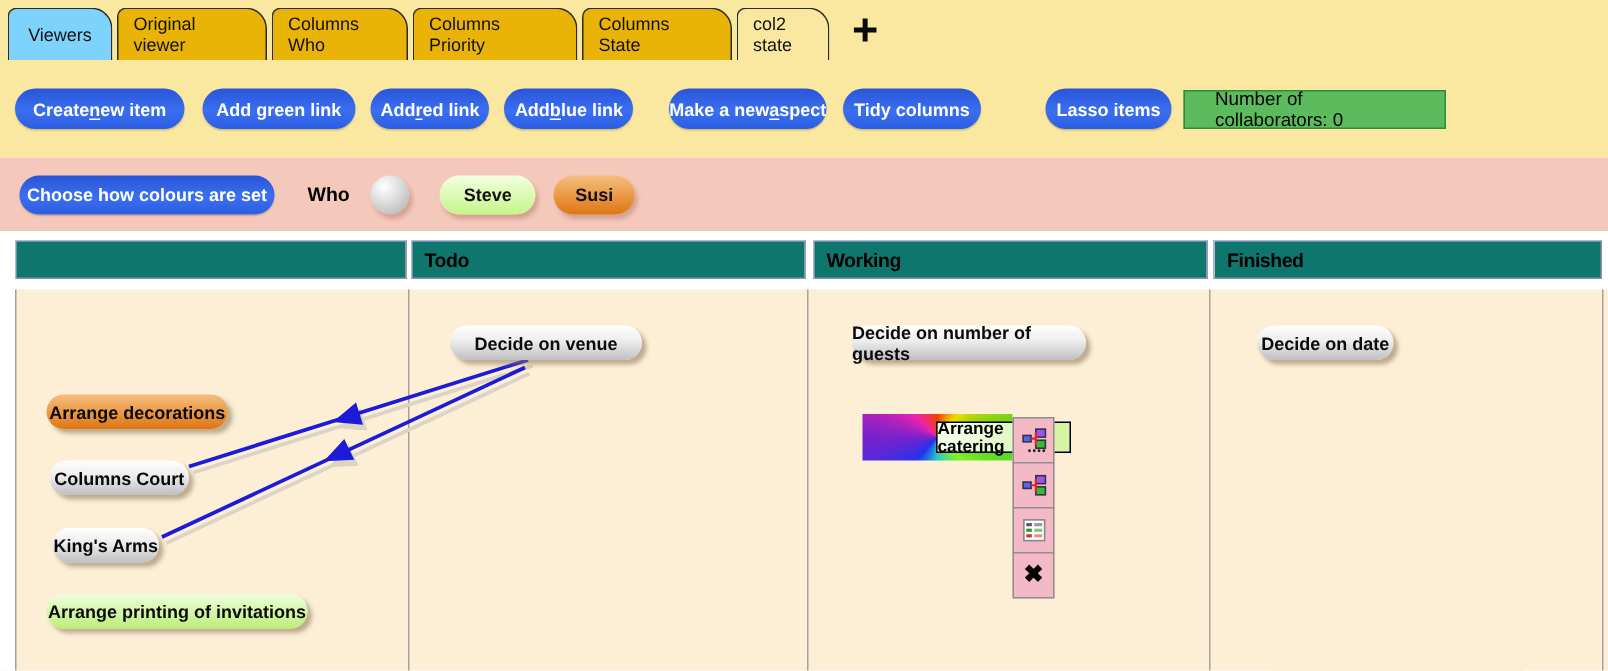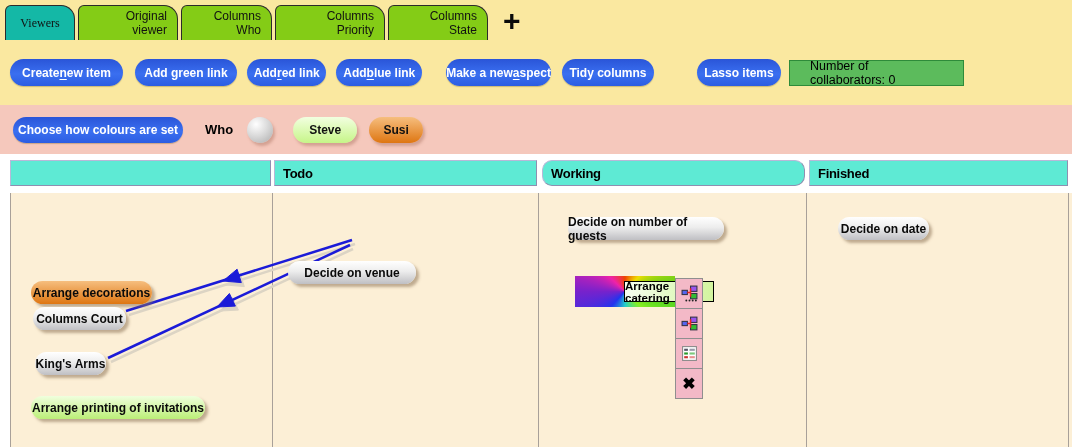--- a/index.html
+++ b/index.html
@@ -7,22 +7,22 @@
   body { font-family: "Liberation Sans", sans-serif; background:#ffffff; position:relative; overflow:hidden; }
 
   .app { position:absolute; inset:0; width:1072px; height:447px; }
 
   
   .top-block { position:absolute; left:0; top:0; width:1072px; height:105px; background:#FAE8A0; }
   .tabbar { position:absolute; left:0; top:0; width:1072px; height:40px; display:flex; align-items:flex-end; padding-left:5px; }
   .tab { height:35px; display:flex; align-items:center; justify-content:center;
          border:1px solid #2b2b2b; border-bottom:none; border-radius:6px 14px 0 0;
          font-size:12px; color:#111; margin-right:3px; padding:0 10px; cursor:default; }
-  .tab.gray { background:#84cc16;text-align:right; }
-  .tab.white { background:#14b8a6;font-family:Liberation Serif, serif; }
+  .tab.gray { background:#eab308; }
+  .tab.white { background:#7dd3fc; }
   .tab.yellow { background:#FAE8A0; }
   .t-viewers{width:70px;} .t-ov{width:100px;} .t-cw{width:91px;} .t-cp{width:110px;} .t-cs{width:100px;} .t-c2{width:62px;}
   .add-tab { font-size:30px; font-weight:bold; color:#0a0a0a; margin-left:12px; line-height:34px; padding-bottom:2px; }
 
   .btnrow { position:absolute; left:0; top:40px; width:964px; height:65px; display:flex; align-items:center;justify-content:space-between; }
   .bluebtn { height:27px; border-radius:14px; border:none; color:#ffffff; font-size:12px; font-weight:600;
              display:flex; align-items:center; justify-content:center;
              background: linear-gradient(180deg,#2A55D8 0%, #3A6FF0 55%, #2C5DE2 100%);
              box-shadow: 0 1px 1px rgba(120,100,40,.35); font-family:"Liberation Sans",sans-serif; }
   .mn { text-decoration:underline; text-underline-offset:2px; }
@@ -38,41 +38,41 @@
   .who-label { font-size:13px; font-weight:bold; color:#000; margin-left:22px; }
   .chip { height:26px; border-radius:13px; display:flex; align-items:center; justify-content:center;
           font-size:12px; font-weight:600; color:#111; box-shadow:2px 3px 3px rgba(150,90,70,.35); }
   .chip.circle { width:26px; margin-left:14px;
           background: radial-gradient(circle at 35% 28%, #ffffff 0%, #DBDBDB 45%, #BDBDBD 80%, #B0B0B0 100%); }
   .chip.green { width:64px; margin-left:20px; background:linear-gradient(180deg,#F2FFE0 0%, #C6F588 100%); }
   .chip.orange { width:54px; margin-left:12px; background:linear-gradient(180deg,#F6BE7E 0%, #DE7612 100%); }
 
   
   .headrow { position:absolute; left:0; top:160px; width:1072px; height:26px; background:#ffffff; }
-  .colhead { position:absolute; top:0; height:26px; background:#5eead4;
+  .colhead { position:absolute; top:0; height:26px; background:#0f766e;
              border:1px solid #8f8fb0; border-top-color:#b8b8d8; border-left-color:#b8b8d8;
              display:flex; align-items:center; padding-left:8px;
              font-size:13px; font-weight:bold; color:#000; letter-spacing:-0.3px; }
-  .h0{left:10px;width:261px;} .h1{left:274px;width:263px;} .h2{left:542px;width:263px;border-radius:10px;} .h3{left:809px;width:259px;}
+  .h0{left:10px;width:261px;} .h1{left:274px;width:263px;} .h2{left:542px;width:263px;} .h3{left:809px;width:259px;}
 
   
   .board { position:absolute; left:0; top:193px; width:1072px; height:254px; background:#ffffff; }
   .board-bg { position:absolute; left:10px; top:0; width:1062px; height:254px; background:#FCEFD6; }
   .sep { position:absolute; top:0; width:1px; height:254px; background:#A8A099; }
   .links-svg { position:absolute; left:0; top:0; width:1072px; height:254px; z-index:1; }
   .pill { position:absolute; height:23px; border-radius:12px; display:flex; align-items:center; justify-content:center;
           font-size:12px; font-weight:bold; color:#0a0a0a; z-index:2;
           box-shadow:3px 3px 3px rgba(140,115,85,.55); }
   .pill.grey   { background:linear-gradient(180deg,#ffffff 0%, #EDEDED 45%, #BFBFC3 100%); }
   .pill.orange { background:linear-gradient(180deg,#F6BE7E 0%, #DE7612 100%); }
   .pill.green  { background:linear-gradient(180deg,#F0FFDE 0%, #BBEE77 100%); }
-  .p-venue   {left:288px; top:24px;  width:128px;margin-top:44px;}
+  .p-venue   {left:300px; top:24px;  width:128px;}
   .p-guests  {left:568px; top:24px;  width:156px;}
   .p-date    {left:838px; top:24px;  width:91px;}
-  .p-decor   {left:31px;  top:88px;  width:121px;}
+  .p-decor   {left:31px;  top:70px;  width:121px;}
   .p-hampton {left:33px;  top:114px; width:93px;}
   .p-kings   {left:35px;  top:159px; width:71px;}
   .p-print   {left:31px;  top:203px; width:174px;}
 
   .selected-item { position:absolute; left:575px; top:83px; width:100px; height:31px; padding:5px; z-index:2;
      background: conic-gradient(from 0deg, #EE4400, #EEDD00 12%, #44CC22 25%, #88EE22 37%, #22CCCC 50%,
                  #2233EE 62%, #7722CC 75%, #EE22AA 87%, #EE4400 100%); }
   .selected-inner { width:100%; height:100%; border:1px solid #000; background:linear-gradient(90deg,#F6FFF0 0%, #D2F49E 100%);
      display:flex; align-items:center; justify-content:center; font-size:11.5px; font-weight:bold; color:#000;margin-left:44px; }
 
@@ -96,20 +96,23 @@
           <span>Original viewer</span>
         </div>
       <div class="tab gray t-cw">
           <span>Columns Who</span>
         </div>
       <div class="tab gray t-cp">
           <span>Columns Priority</span>
         </div>
       <div class="tab gray t-cs">
           <span>Columns State</span>
+        </div>
+      <div class="tab yellow t-c2">
+          <span>col2 state</span>
         </div>
       <div class="add-tab">+</div>
     </div>
 
     <div class="btnrow">
       <button class="bluebtn b1">
           <span>Create </span>
           <span class="mn">n</span>
           <span>ew item</span>
         </button>

